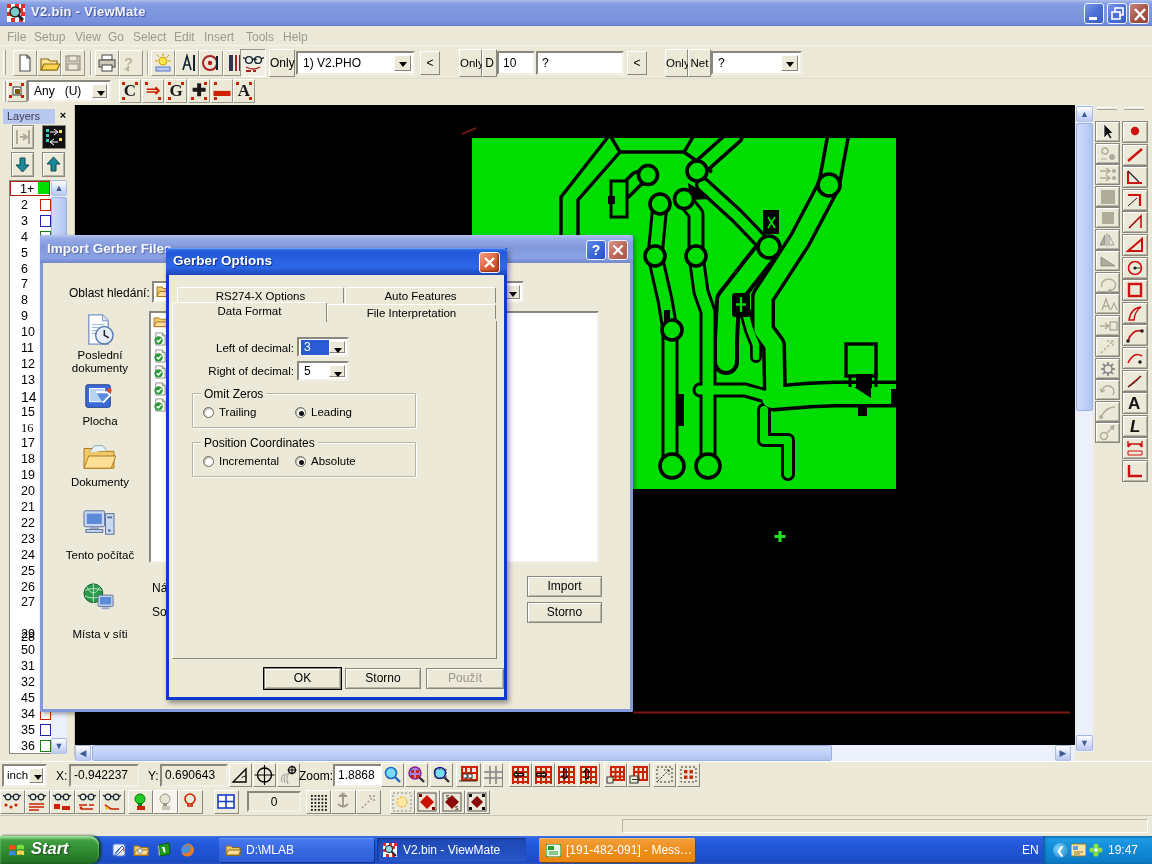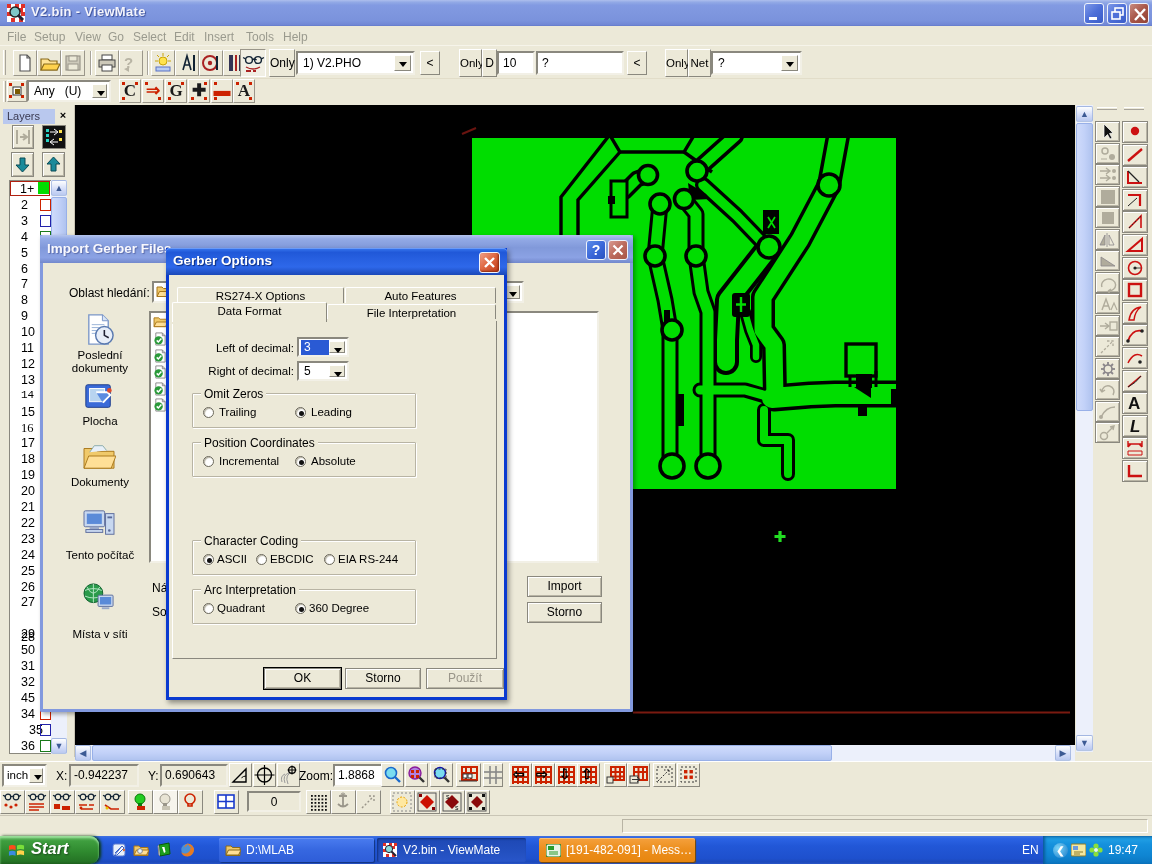--- a/index.html
+++ b/index.html
@@ -374,21 +374,21 @@
         <span style="position:absolute;left:11px;top:128.2px;font-size:12.5px;">9</span>
         <div style="position:absolute;left:30px;top:129.2px;width:11px;height:12px;border:1.5px solid #2222aa;"></div>
         <span style="position:absolute;left:11px;top:144.1px;font-size:12.5px;">10</span>
         <div style="position:absolute;left:30px;top:145.1px;width:11px;height:12px;border:1.5px solid #1a7a1a;"></div>
         <span style="position:absolute;left:11px;top:160px;font-size:12.5px;">11</span>
         <div style="position:absolute;left:30px;top:161px;width:11px;height:12px;border:1.5px solid #cc2200;"></div>
         <span style="position:absolute;left:11px;top:175.9px;font-size:12.5px;">12</span>
         <div style="position:absolute;left:30px;top:176.9px;width:11px;height:12px;border:1.5px solid #2222aa;"></div>
         <span style="position:absolute;left:11px;top:191.8px;font-size:12.5px;">13</span>
         <div style="position:absolute;left:30px;top:192.8px;width:11px;height:12px;border:1.5px solid #1a7a1a;"></div>
-        <span style="position:absolute;left:11px;top:207.70000000000002px;font-size:11px;font-family:Liberation Mono, monospace;">14</span>
+        <span style="position:absolute;left:11px;top:207.70000000000002px;font-size:14px;">14</span>
         <div style="position:absolute;left:30px;top:208.70000000000002px;width:11px;height:12px;border:1.5px solid #cc2200;"></div>
         <span style="position:absolute;left:11px;top:223.6px;font-size:12.5px;">15</span>
         <div style="position:absolute;left:30px;top:224.6px;width:11px;height:12px;border:1.5px solid #2222aa;"></div>
         <span style="position:absolute;left:11px;top:239.5px;font-size:12.5px;font-family:Liberation Serif, serif;">16</span>
         <div style="position:absolute;left:30px;top:240.5px;width:11px;height:12px;border:1.5px solid #1a7a1a;"></div>
         <span style="position:absolute;left:11px;top:255.4px;font-size:12.5px;">17</span>
         <div style="position:absolute;left:30px;top:256.4px;width:11px;height:12px;border:1.5px solid #cc2200;"></div>
         <span style="position:absolute;left:11px;top:271.3px;font-size:12.5px;">18</span>
         <div style="position:absolute;left:30px;top:272.3px;width:11px;height:12px;border:1.5px solid #2222aa;"></div>
         <span style="position:absolute;left:11px;top:287.2px;font-size:12.5px;">19</span>
@@ -416,21 +416,21 @@
         <span style="position:absolute;left:11px;top:462.1px;font-size:12.5px;">50</span>
         <div style="position:absolute;left:30px;top:463.1px;width:11px;height:12px;border:1.5px solid #2222aa;"></div>
         <span style="position:absolute;left:11px;top:478px;font-size:12.5px;">31</span>
         <div style="position:absolute;left:30px;top:479px;width:11px;height:12px;border:1.5px solid #1a7a1a;"></div>
         <span style="position:absolute;left:11px;top:493.90000000000003px;font-size:12.5px;">32</span>
         <div style="position:absolute;left:30px;top:494.90000000000003px;width:11px;height:12px;border:1.5px solid #cc2200;"></div>
         <span style="position:absolute;left:11px;top:509.8px;font-size:12.5px;">45</span>
         <div style="position:absolute;left:30px;top:510.8px;width:11px;height:12px;border:1.5px solid #2222aa;"></div>
         <span style="position:absolute;left:11px;top:525.7px;font-size:12.5px;">34</span>
         <div style="position:absolute;left:30px;top:526.7px;width:11px;height:12px;border:1.5px solid #cc2200;"></div>
-        <span style="position:absolute;left:11px;top:541.6px;font-size:12.5px;margin-left:8px;">35</span>
+        <span style="position:absolute;left:11px;top:541.6px;font-size:12.5px;">35</span>
         <div style="position:absolute;left:30px;top:542.6px;width:11px;height:12px;border:1.5px solid #2222aa;"></div>
         <span style="position:absolute;left:11px;top:557.5px;font-size:12.5px;">36</span>
         <div style="position:absolute;left:30px;top:558.5px;width:11px;height:12px;border:1.5px solid #1a7a1a;"></div>
       </div>
 
   <div class="sb-track" style="left:51px; top:75px; width:16px; height:574px;"></div>
   <div class="sb-btn" style="left:51px; top:75px;">
         <span class="arrowglyph">▲</span>
       </div>
   <div class="sb-thumb" style="left:51px; top:92px; width:16px; height:62px;"></div>
@@ -1070,36 +1070,20 @@
       <i class="rad on" style="left:102px; top:13px;"></i>
           <b style="left:118px; top:12px;">Leading</b>
     </div>
     <div class="grp" style="left:23px; top:167px; height:35px;">
           <span>Position Coordinates</span>
       <i class="rad" style="left:10px; top:13px;"></i>
           <b style="left:26px; top:12px;">Incremental</b>
       <i class="rad on" style="left:102px; top:13px;"></i>
           <b style="left:118px; top:12px;">Absolute</b>
     </div>
-    <div class="grp" style="left:23px; top:265px; height:35px;">
-          <span>Character Coding</span>
-      <i class="rad on" style="left:10px; top:13px;"></i>
-          <b style="left:24px; top:12px;">ASCII</b>
-      <i class="rad" style="left:63px; top:13px;"></i>
-          <b style="left:77px; top:12px;">EBCDIC</b>
-      <i class="rad" style="left:131px; top:13px;"></i>
-          <b style="left:145px; top:12px;">EIA RS-244</b>
-    </div>
-    <div class="grp" style="left:23px; top:314px; height:35px;">
-          <span>Arc Interpretation</span>
-      <i class="rad" style="left:10px; top:13px;"></i>
-          <b style="left:24px; top:12px;">Quadrant</b>
-      <i class="rad on" style="left:102px; top:13px;"></i>
-          <b style="left:116px; top:12px;">360 Degree</b>
-    </div>
     <div class="cbtn" style="left:95px; top:393px; width:77px; height:21px; line-height:19px; outline:1px solid #000;">OK</div>
     <div class="cbtn" style="left:176px; top:393px; width:76px; height:21px; line-height:19px;">Storno</div>
     <div class="cbtn" style="left:257px; top:393px; width:78px; height:21px; line-height:19px; color:#9a968a;">Použít</div>
   </div>
 </div>
 <style>
 .tab { position:absolute; height:17px; background:#ece9d8; border:1px solid #8a887e; border-bottom:none;
   border-top-color:#fff; border-left-color:#fff; border-radius:2px 2px 0 0; text-align:center; font-size:11.5px; line-height:16px; color:#000; }
 .tab.back { height:16px; }
 .tab.back2 { height:15px; }

